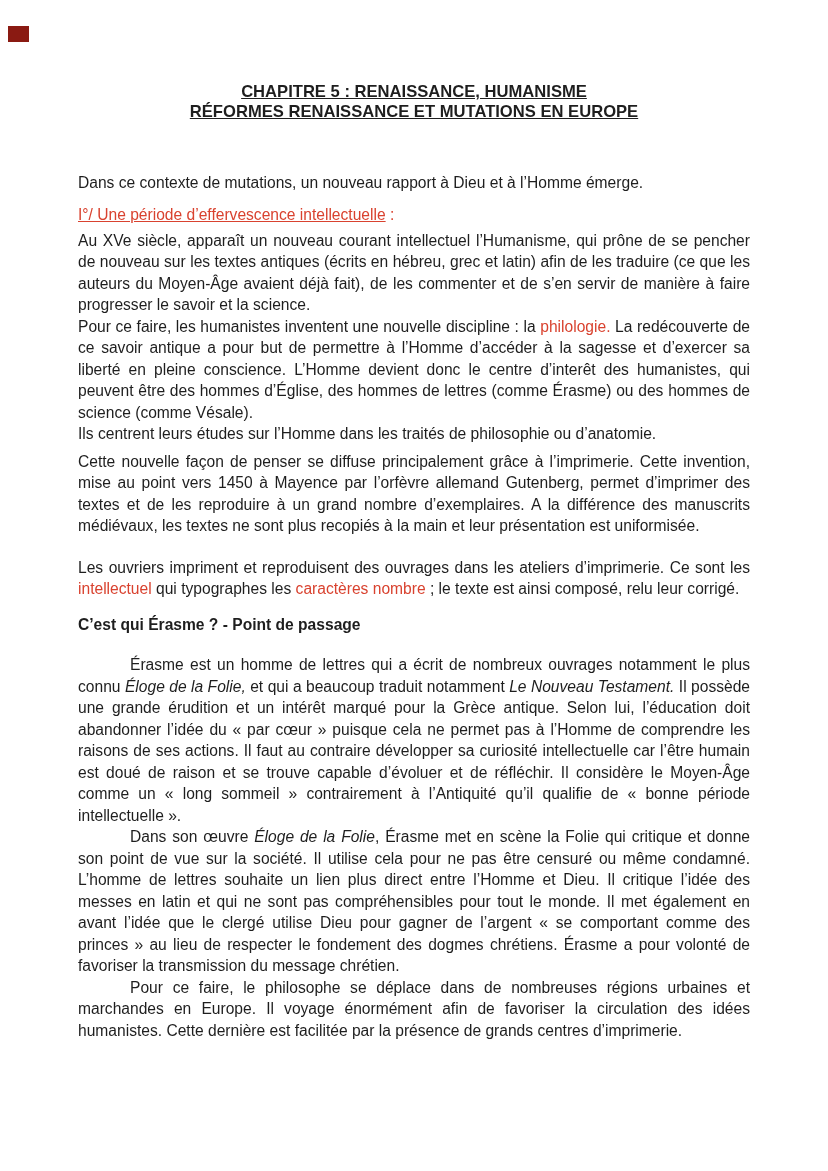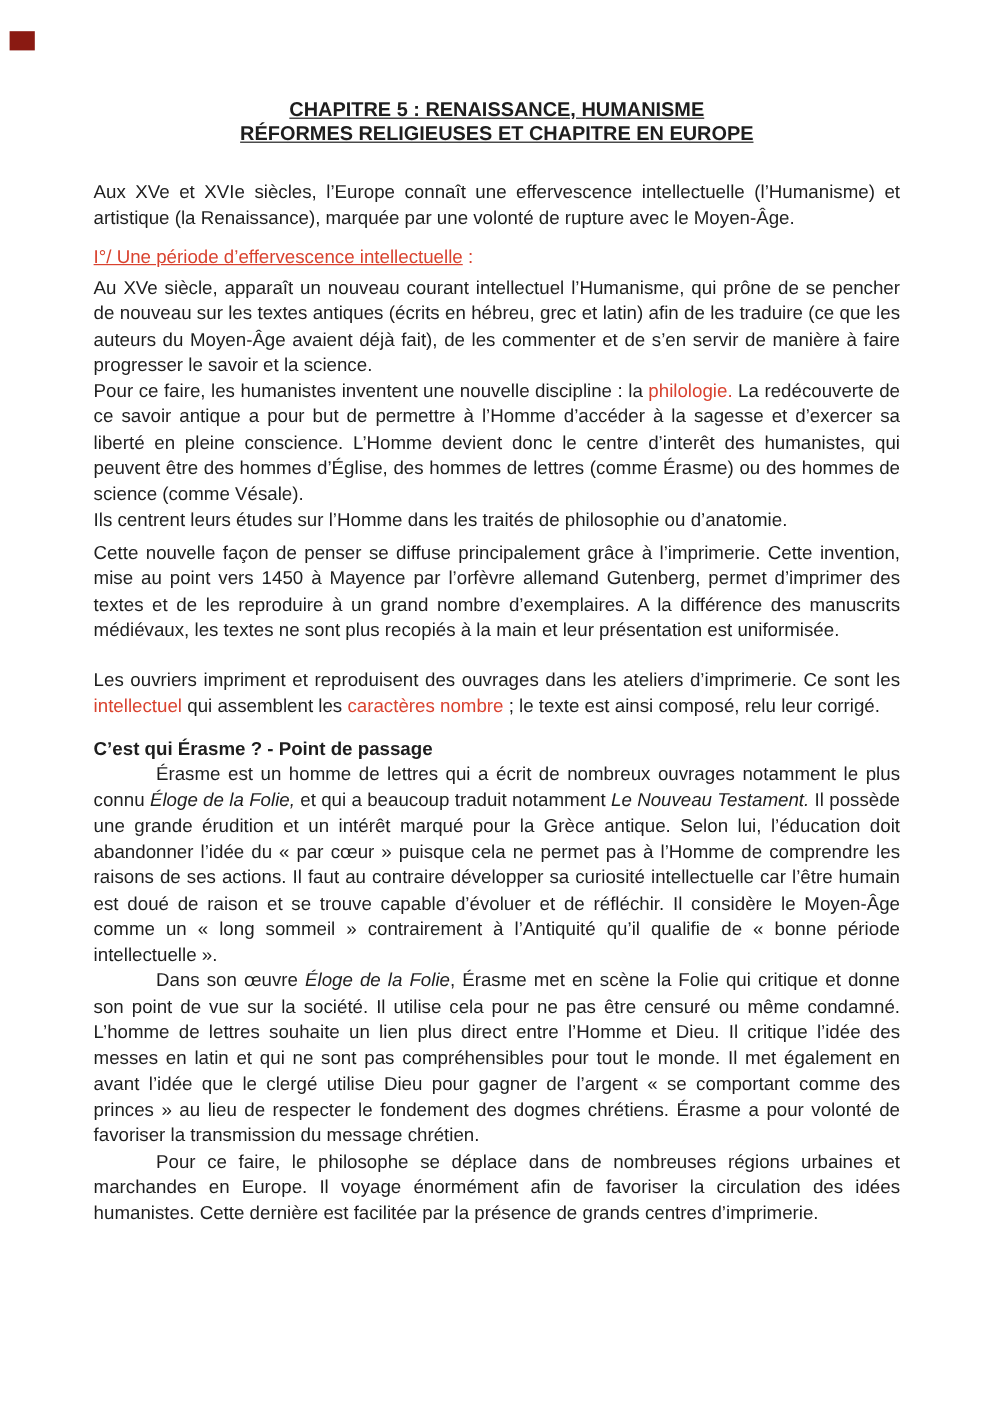--- a/index.html
+++ b/index.html
@@ -40,48 +40,49 @@
     margin-bottom:4px;
     text-align:left;
   }
   .red{ color:var(--accent);}
   .it{font-style:italic;}
   .para-a{margin-bottom:6px;}
   .para-b{margin-bottom:20px;}
   .para-c{margin-bottom:14px;}
   .sub-heading{
     font-weight:bold;
+    margin-bottom:19px;
     text-align:left;
   }
   .indent{text-indent:52px;}
 </style>
 </head>
 <body>
 
 <div class="page" style="color: rgb(30, 30, 30);">
 
   <div class="corner-marker" style="background: rgb(138, 26, 18);"></div>
 
   <div class="content">
 
     <div class="title-block">
       <span class="u">CHAPITRE 5 : RENAISSANCE, HUMANISME</span><br>
-      <span class="u">RÉFORMES RELIGIEUSES ET CHAPITRE EN EUROPE</span>
+      <span class="u">RÉFORMES RENAISSANCE ET MUTATIONS EN EUROPE</span>
     </div>
 
 
-    <p class="intro-para"><span>Aux XVe et XVIe siècles, l’Europe connaît une effervescence intellectuelle (l’Humanisme) et artistique (la Renaissance), marquée par une volonté de rupture avec le Moyen-Âge.</span><br></p>
+    <p class="intro-para"><br><span>Dans ce contexte de mutations, un nouveau rapport à Dieu et à l’Homme émerge.</span></p>
 
     <p class="sec-heading red"><span class="u">I°/ Une période d’effervescence intellectuelle</span><span> :</span></p>
 
     <p class="para-a"><span>Au XVe siècle, apparaît un nouveau courant intellectuel l’Humanisme, qui prône de se pencher de nouveau sur les textes antiques (écrits en hébreu, grec et latin) afin de les traduire (ce que les auteurs du Moyen-Âge avaient déjà fait), de les commenter et de s’en servir de manière à faire progresser le savoir et la science.</span><br><span>Pour ce faire, les humanistes inventent une nouvelle discipline : la </span><span class="red">philologie.</span><span> La redécouverte de ce savoir antique a pour but de permettre à l’Homme d’accéder à la sagesse et d’exercer sa liberté en pleine conscience. L’Homme devient donc le centre d’interêt des humanistes, qui peuvent être des hommes d’Église, des hommes de lettres (comme Érasme) ou des hommes de science (comme Vésale).</span><br><span>Ils centrent leurs études sur l’Homme dans les traités de philosophie ou d’anatomie.</span></p>
 
     <p class="para-b"><span>Cette nouvelle façon de penser se diffuse principalement grâce à l’imprimerie. Cette invention, mise au point vers 1450 à Mayence par l’orfèvre allemand Gutenberg, permet d’imprimer des textes et de les reproduire à un grand nombre d’exemplaires. A la différence des manuscrits médiévaux, les textes ne sont plus recopiés à la main et leur présentation est uniformisée.</span></p>
 
-    <p class="para-c"><span>Les ouvriers impriment et reproduisent des ouvrages dans les ateliers d’imprimerie. Ce sont les </span><span class="red">intellectuel</span><span> qui assemblent les </span><span class="red">caractères nombre</span><span> ; le texte est ainsi composé, relu leur corrigé.</span></p>
+    <p class="para-c"><span>Les ouvriers impriment et reproduisent des ouvrages dans les ateliers d’imprimerie. Ce sont les </span><span class="red">intellectuel</span><span> qui typographes les </span><span class="red">caractères nombre</span><span> ; le texte est ainsi composé, relu leur corrigé.</span></p>
 
     <p class="sub-heading">C’est qui Érasme ? - Point de passage</p>
 
     <p class="indent"><span>Érasme est un homme de lettres qui a écrit de nombreux ouvrages notamment le plus connu </span><span class="it">Éloge de la Folie,</span><span> et qui a beaucoup traduit notamment </span><span class="it">Le Nouveau Testament.</span><span> Il possède une grande érudition et un intérêt marqué pour la Grèce antique. Selon lui, l’éducation doit abandonner l’idée du « par cœur » puisque cela ne permet pas à l’Homme de comprendre les raisons de ses actions. Il faut au contraire développer sa curiosité intellectuelle car l’être humain est doué de raison et se trouve capable d’évoluer et de réfléchir. Il considère le Moyen-Âge comme un « long sommeil » contrairement à l’Antiquité qu’il qualifie de « bonne période intellectuelle ».</span></p>
     <p class="indent"><span>Dans son œuvre </span><span class="it">Éloge de la Folie</span><span>, Érasme met en scène la Folie qui critique et donne son point de vue sur la société. Il utilise cela pour ne pas être censuré ou même condamné. L’homme de lettres souhaite un lien plus direct entre l’Homme et Dieu. Il critique l’idée des messes en latin et qui ne sont pas compréhensibles pour tout le monde. Il met également en avant l’idée que le clergé utilise Dieu pour gagner de l’argent « se comportant comme des princes » au lieu de respecter le fondement des dogmes chrétiens. Érasme a pour volonté de favoriser la transmission du message chrétien.</span></p>
     <p class="indent"><span>Pour ce faire, le philosophe se déplace dans de nombreuses régions urbaines et marchandes en Europe. Il voyage énormément afin de favoriser la circulation des idées humanistes. Cette dernière est facilitée par la présence de grands centres d’imprimerie.</span></p>
 
   </div>
 </div>
 

